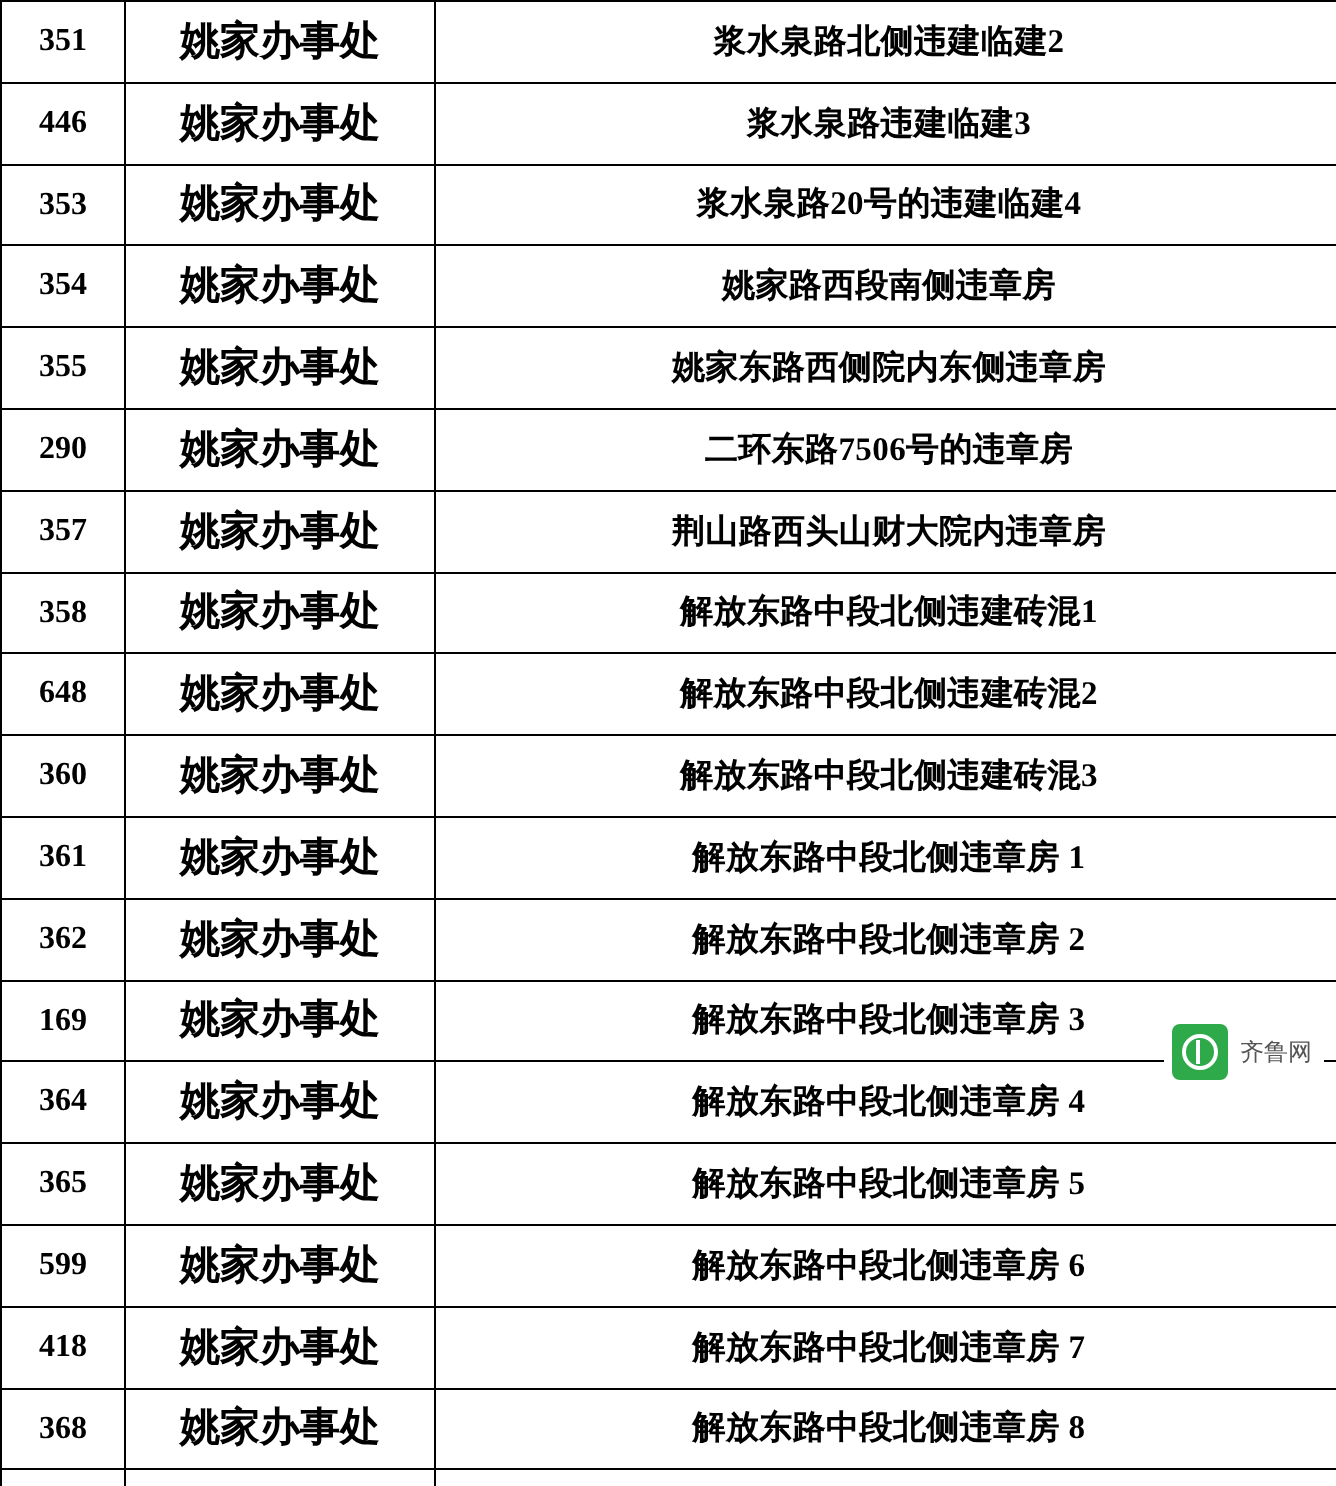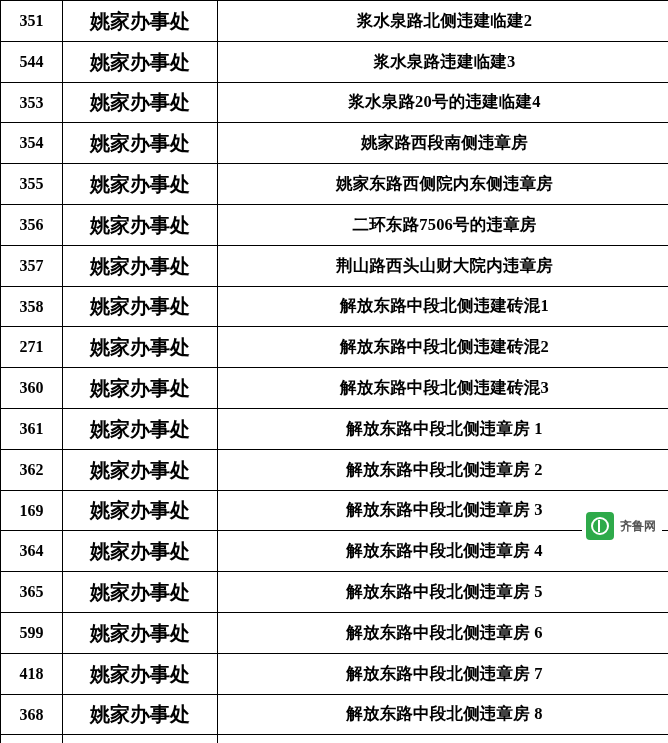--- a/index.html
+++ b/index.html
@@ -61,21 +61,20 @@
   #badge {
     position: absolute;
     right: 6px;
     bottom: 4px;
     display: flex;
     align-items: center;
     gap: 6px;
     background: #ffffff;
     padding: 4px 6px 4px 4px;
     border-radius: 2px;
-    font-weight: bold;
   }
   #badge .badge-logo {
     width: 28px;
     height: 28px;
     border-radius: 4px;
     background: #2eaa4a;
     position: relative;
     flex: none;
   }
   #badge .badge-logo::before {
@@ -111,56 +110,56 @@
 <div id="doc">
 
   <table class="listing">
     <tbody>
       <tr>
         <td class="col-index">351</td>
         <td class="col-office">姚家办事处</td>
         <td class="col-desc">浆水泉路北侧违建临建2</td>
       </tr>
       <tr>
-        <td class="col-index">544</td>
+        <td class="col-index">446</td>
         <td class="col-office">姚家办事处</td>
         <td class="col-desc">浆水泉路违建临建3</td>
       </tr>
       <tr>
         <td class="col-index">353</td>
         <td class="col-office">姚家办事处</td>
         <td class="col-desc">浆水泉路20号的违建临建4</td>
       </tr>
       <tr>
         <td class="col-index">354</td>
         <td class="col-office">姚家办事处</td>
         <td class="col-desc">姚家路西段南侧违章房</td>
       </tr>
       <tr>
         <td class="col-index">355</td>
         <td class="col-office">姚家办事处</td>
         <td class="col-desc">姚家东路西侧院内东侧违章房</td>
       </tr>
       <tr>
-        <td class="col-index">356</td>
+        <td class="col-index">290</td>
         <td class="col-office">姚家办事处</td>
         <td class="col-desc">二环东路7506号的违章房</td>
       </tr>
       <tr>
         <td class="col-index">357</td>
         <td class="col-office">姚家办事处</td>
         <td class="col-desc">荆山路西头山财大院内违章房</td>
       </tr>
       <tr>
         <td class="col-index">358</td>
         <td class="col-office">姚家办事处</td>
         <td class="col-desc">解放东路中段北侧违建砖混1</td>
       </tr>
       <tr>
-        <td class="col-index">271</td>
+        <td class="col-index">648</td>
         <td class="col-office">姚家办事处</td>
         <td class="col-desc">解放东路中段北侧违建砖混2</td>
       </tr>
       <tr>
         <td class="col-index">360</td>
         <td class="col-office">姚家办事处</td>
         <td class="col-desc">解放东路中段北侧违建砖混3</td>
       </tr>
       <tr>
         <td class="col-index">361</td>

